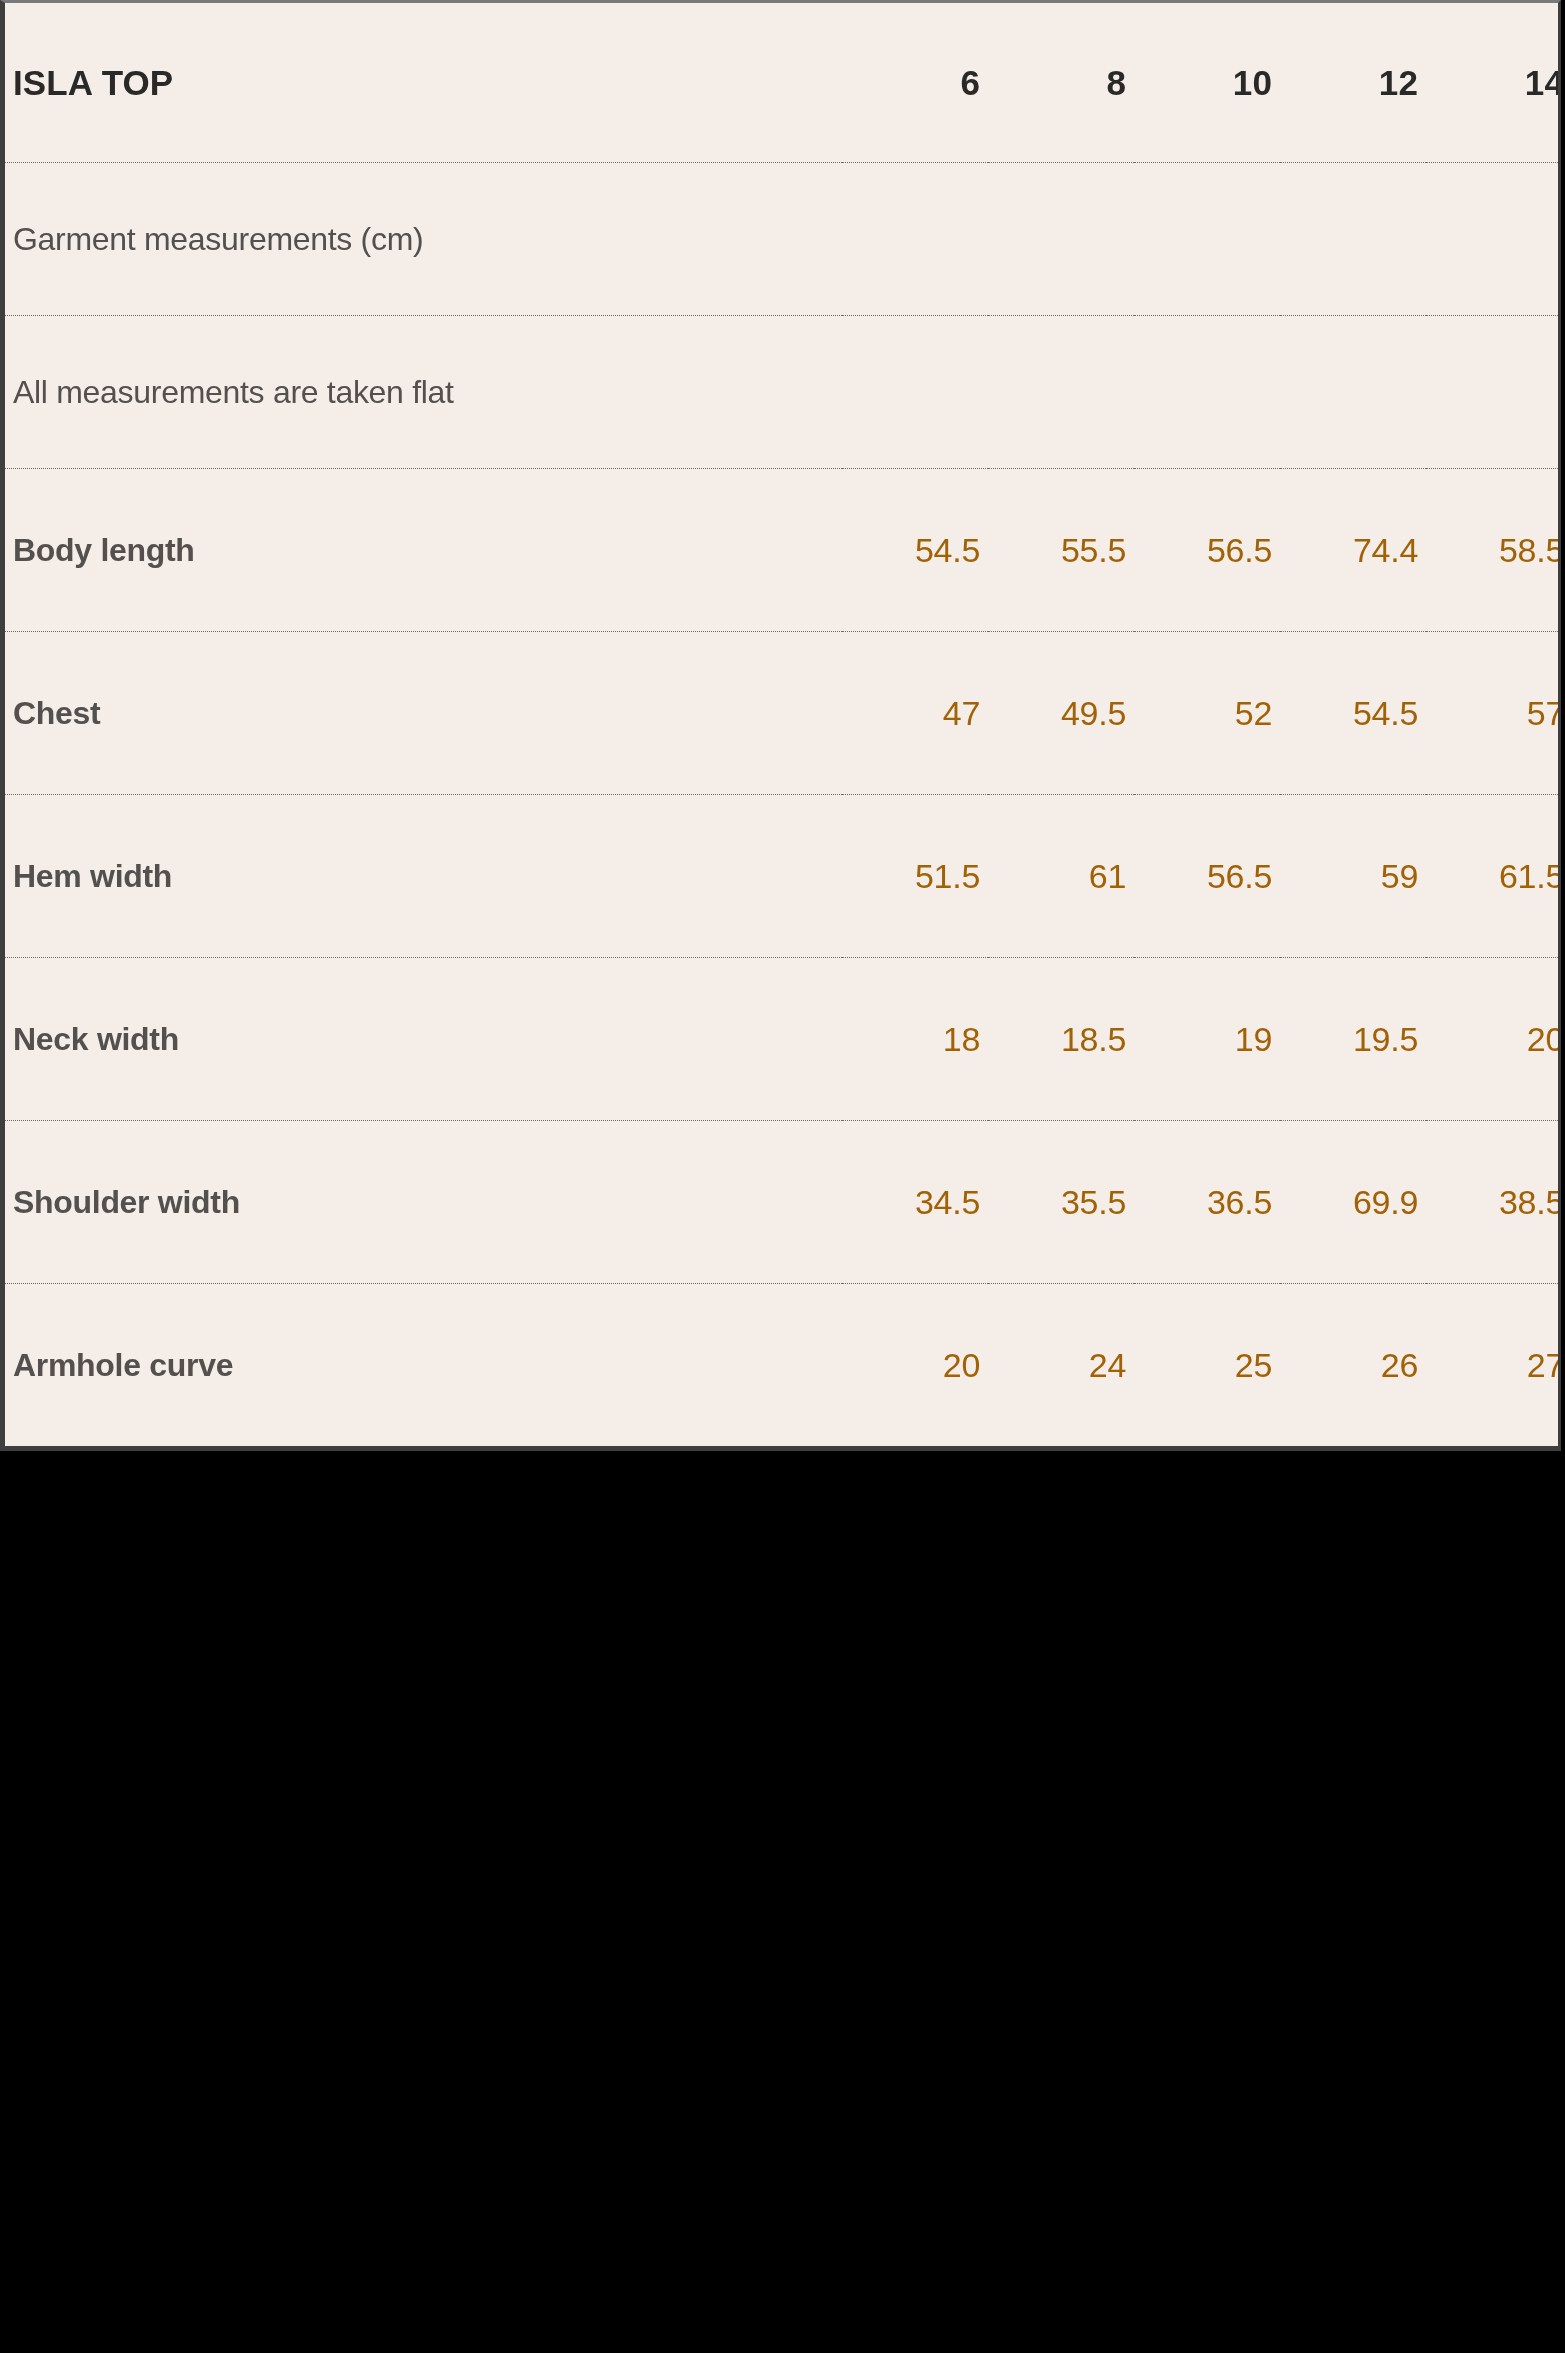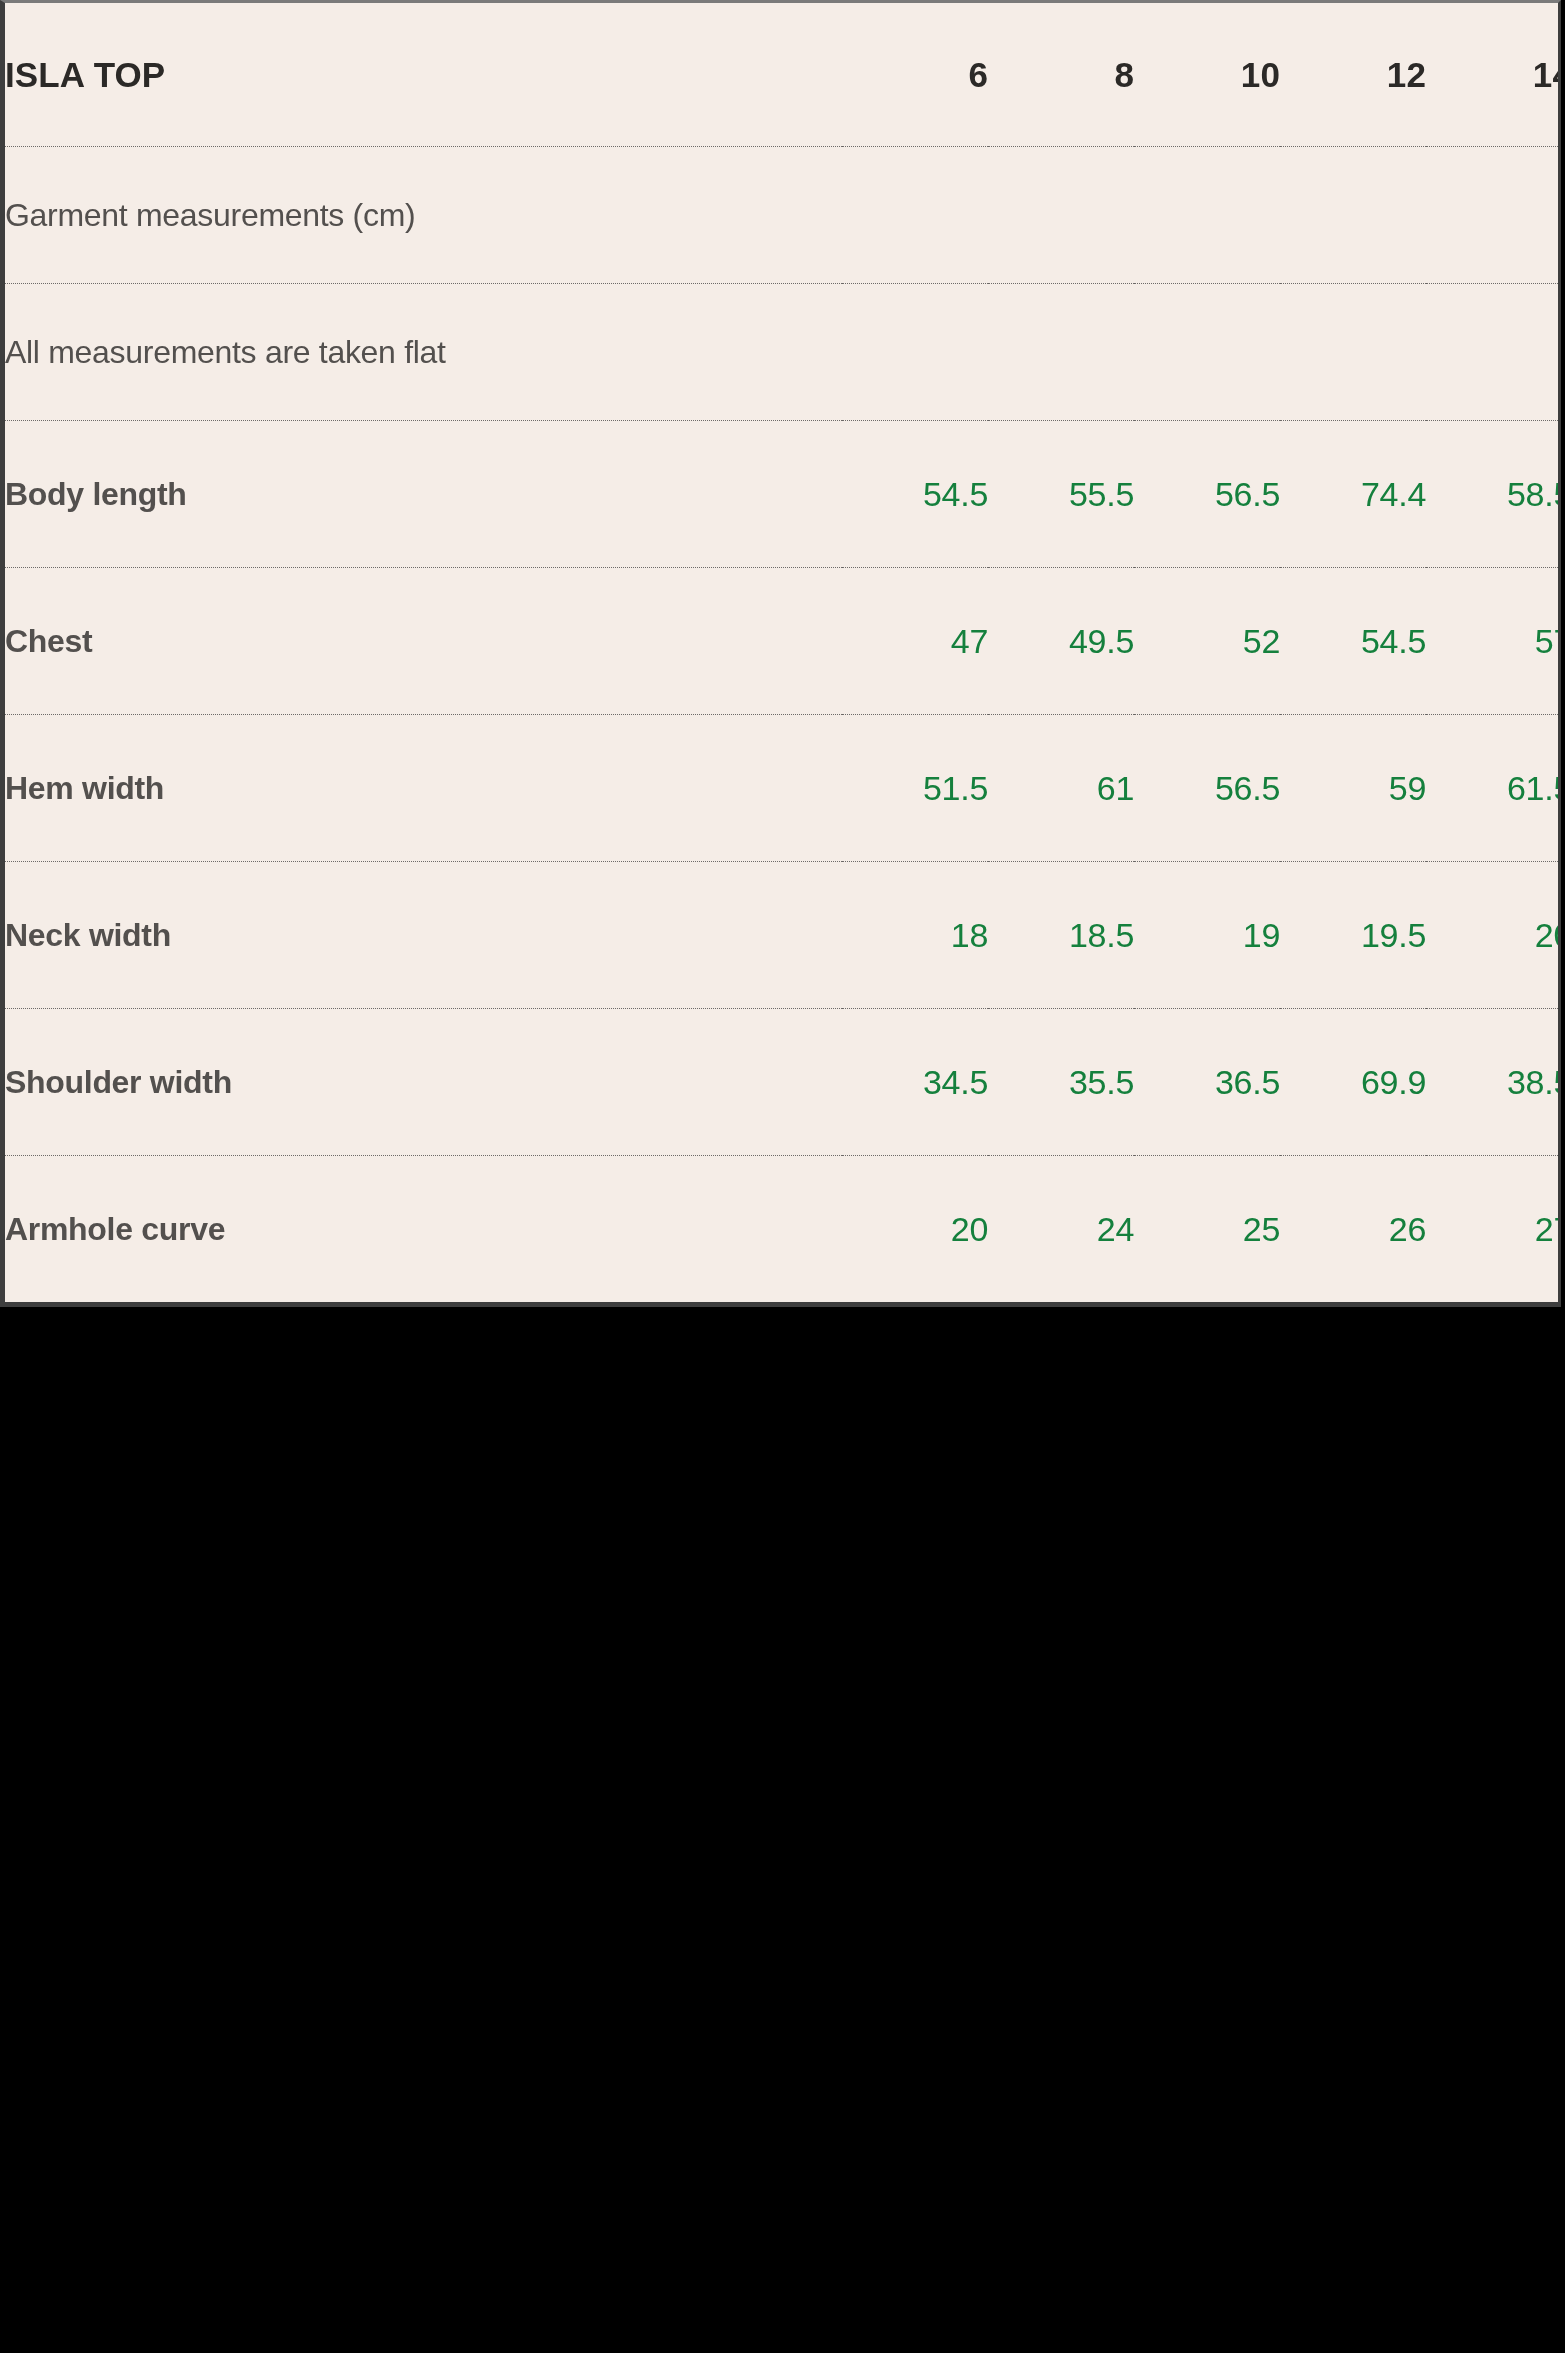--- a/index.html
+++ b/index.html
@@ -29,21 +29,21 @@
   }
 
   .chart-table {
     width: 100%;
     border-collapse: collapse;
     table-layout: fixed;
   }
 
   .chart-table td,
   .chart-table th {
-    padding: 0;
+    padding: 8px;
     margin: 0;
     vertical-align: middle;
   }
 
   
   col.c-label { width: 837px; }
   col.c-size  { width: 146px; }
 
   
   .row-divider td {
@@ -55,21 +55,21 @@
     color: #53504E;
     font-size: 32px;
     font-weight: 700;
     letter-spacing: -0.3px;
     white-space: nowrap;
   }
 
   .cell-num {
     text-align: right;
     padding-right: 26.4px;
-    color: #15803d;
+    color: #a16207;
     font-size: 34px;
     font-weight: 400;
     letter-spacing: -0.3px;
     white-space: nowrap;
   }
 
   
   .header-row td { height: 143px; }
 
   .title-cell {

